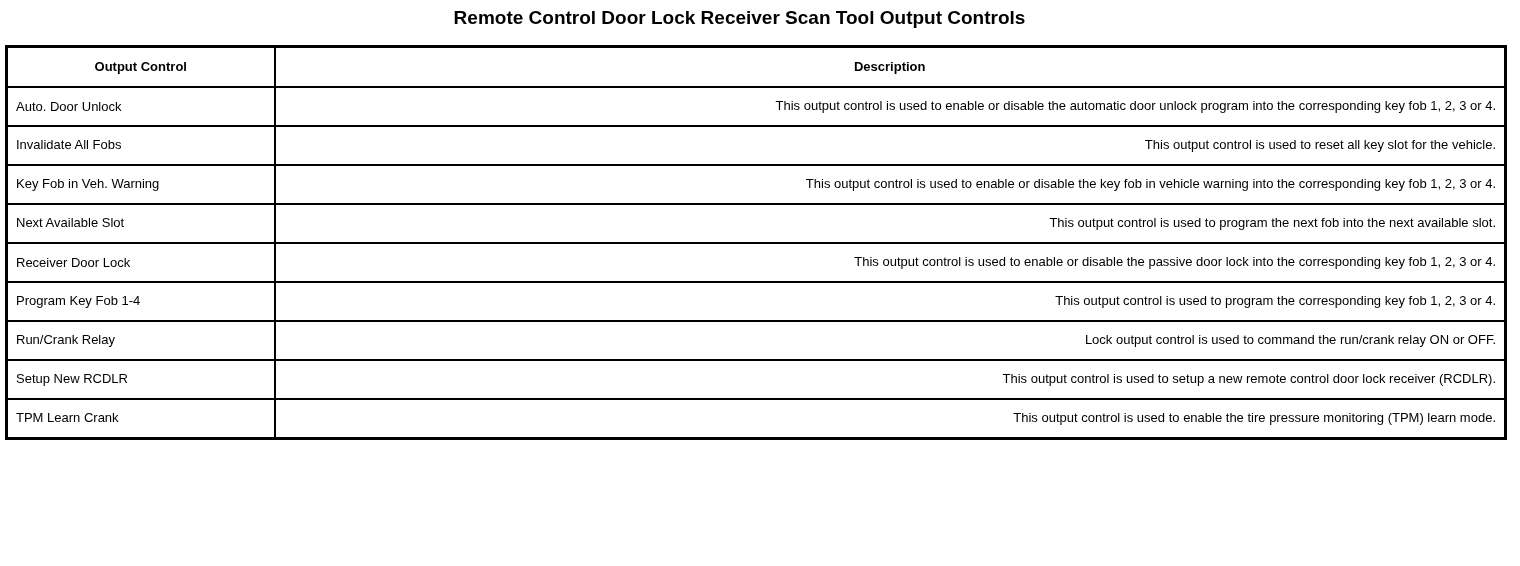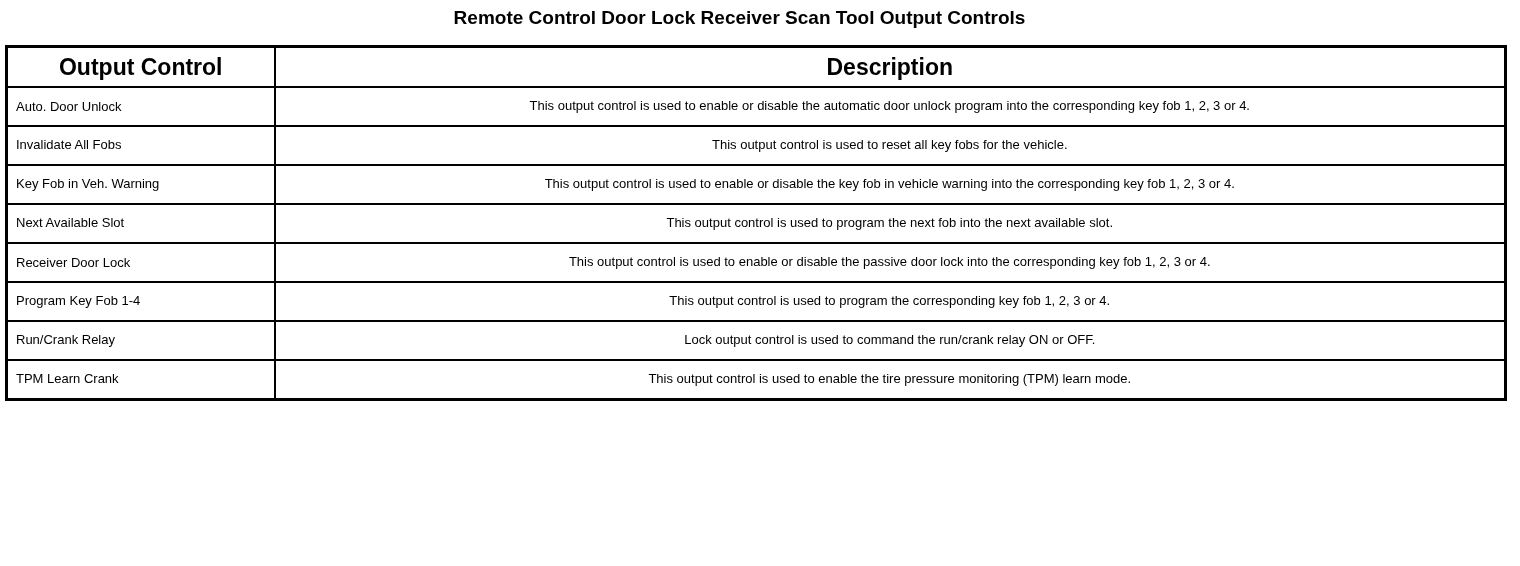--- a/index.html
+++ b/index.html
@@ -54,21 +54,21 @@
 
   table.ctl-table th,
   table.ctl-table td {
     border: 2px solid #000000;
     vertical-align: top;
     padding: 0;
   }
 
   
   table.ctl-table thead th {
-    font-size: 23px;
+    font-size: 13px;
     font-weight: bold;
     text-align: center;
     height: 38px;
     line-height: 38px;
     padding: 0 4px;
     white-space: nowrap;
   }
 
   
   table.ctl-table tbody td {
@@ -77,21 +77,21 @@
     line-height: 26px;
     padding: 5px 8px 6px 8px;
   }
 
   table.ctl-table tbody td.name-cell {
     text-align: left;
     white-space: normal;
   }
 
   table.ctl-table tbody td.desc-cell {
-    text-align: center;
+    text-align: right;
   }
 
   
   table.ctl-table tbody tr.tall td.name-cell.center-v {
     vertical-align: middle;
     padding-top: 0;
     padding-bottom: 0;
   }
 
   .cell-text {
@@ -124,21 +124,21 @@
             </td>
             <td class="desc-cell">
               <span class="cell-text">This output control is used to enable or disable the automatic door unlock program into the corresponding key fob 1, 2, 3 or 4.</span>
             </td>
           </tr>
           <tr>
             <td class="name-cell">
               <span class="cell-text">Invalidate All Fobs</span>
             </td>
             <td class="desc-cell">
-              <span class="cell-text">This output control is used to reset all key fobs for the vehicle.</span>
+              <span class="cell-text">This output control is used to reset all key slot for the vehicle.</span>
             </td>
           </tr>
           <tr class="tall">
             <td class="name-cell">
               <span class="cell-text">Key Fob in Veh. Warning</span>
             </td>
             <td class="desc-cell">
               <span class="cell-text">This output control is used to enable or disable the key fob in vehicle warning into the corresponding key fob 1, 2, 3 or 4.</span>
             </td>
           </tr>
@@ -169,20 +169,28 @@
           <tr>
             <td class="name-cell">
               <span class="cell-text">Run/Crank Relay</span>
             </td>
             <td class="desc-cell">
               <span class="cell-text">Lock output control is used to command the run/crank relay ON or OFF.</span>
             </td>
           </tr>
           <tr>
             <td class="name-cell">
+              <span class="cell-text">Setup New RCDLR</span>
+            </td>
+            <td class="desc-cell">
+              <span class="cell-text">This output control is used to setup a new remote control door lock receiver (RCDLR).</span>
+            </td>
+          </tr>
+          <tr>
+            <td class="name-cell">
               <span class="cell-text">TPM Learn Crank</span>
             </td>
             <td class="desc-cell">
               <span class="cell-text">This output control is used to enable the tire pressure monitoring (TPM) learn mode.</span>
             </td>
           </tr>
         </tbody>
     </table>
   </div>
 

